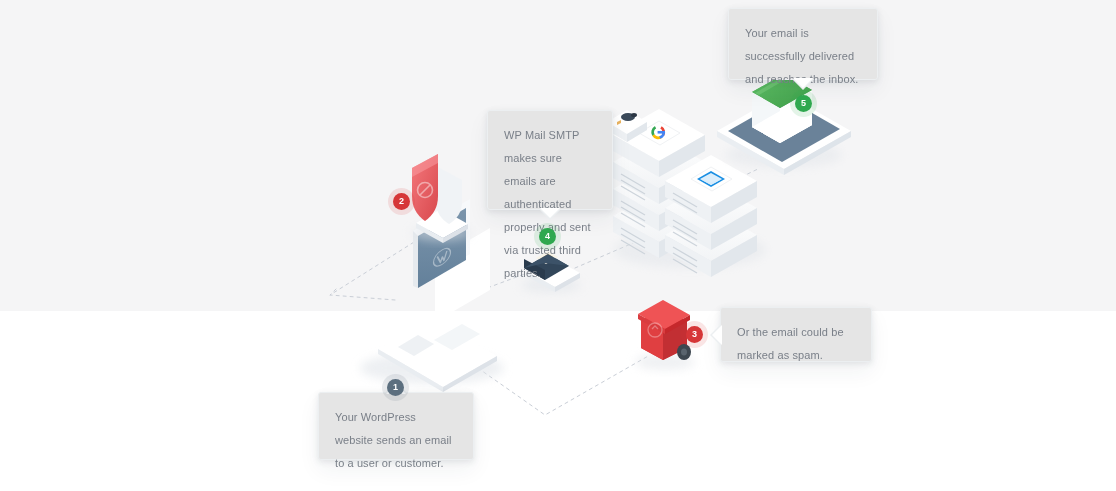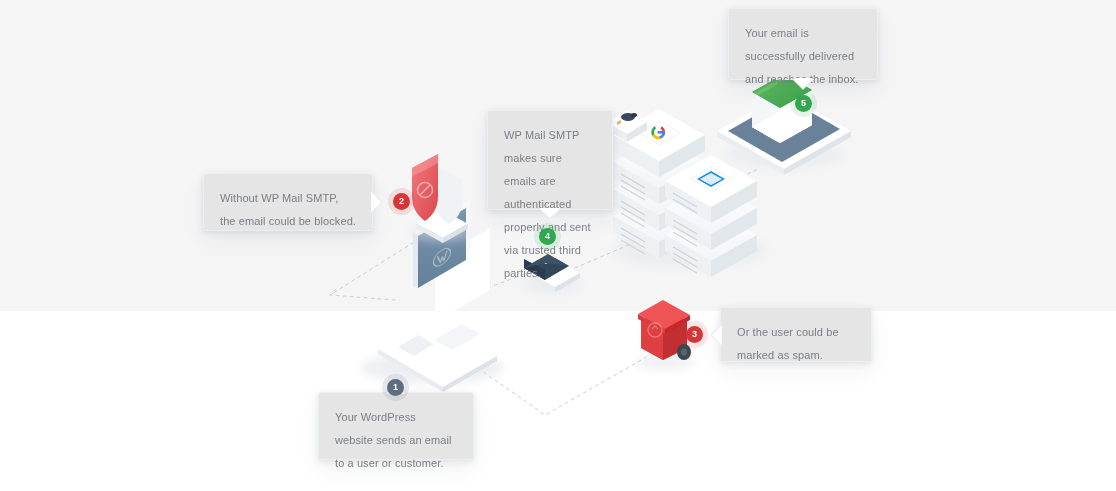--- a/index.html
+++ b/index.html
@@ -315,28 +315,23 @@
     <span class="arrow"></span>
     <span class="arrow-in"></span>
   </div>
 
   <div class="tip a-down" style="left:487px;top:110px;width:126px;height:100px;">
     <span>WP Mail SMTP makes sure emails are authenticated properly and sent via trusted third parties.</span>
     <span class="arrow"></span>
     <span class="arrow-in"></span>
   </div>
 
-  <div class="tip a-right" style="left:203px;top:173px;width:170px;height:58px;">
-    <span>Without WP Mail SMTP, the email could be blocked.</span>
-    <span class="arrow"></span>
-    <span class="arrow-in"></span>
-  </div>
 
   <div class="tip a-left" style="left:720px;top:307px;width:152px;height:55px;">
-    <span>Or the user could be marked as spam.</span>
+    <span>Or the email could be marked as spam.</span>
     <span class="arrow"></span>
     <span class="arrow-in"></span>
   </div>
 
   <div class="tip a-up" style="left:318px;top:392px;width:156px;height:68px;">
     <span>Your WordPress website sends an email to a user or customer.</span>
     <span class="arrow"></span>
     <span class="arrow-in"></span>
   </div>
 

